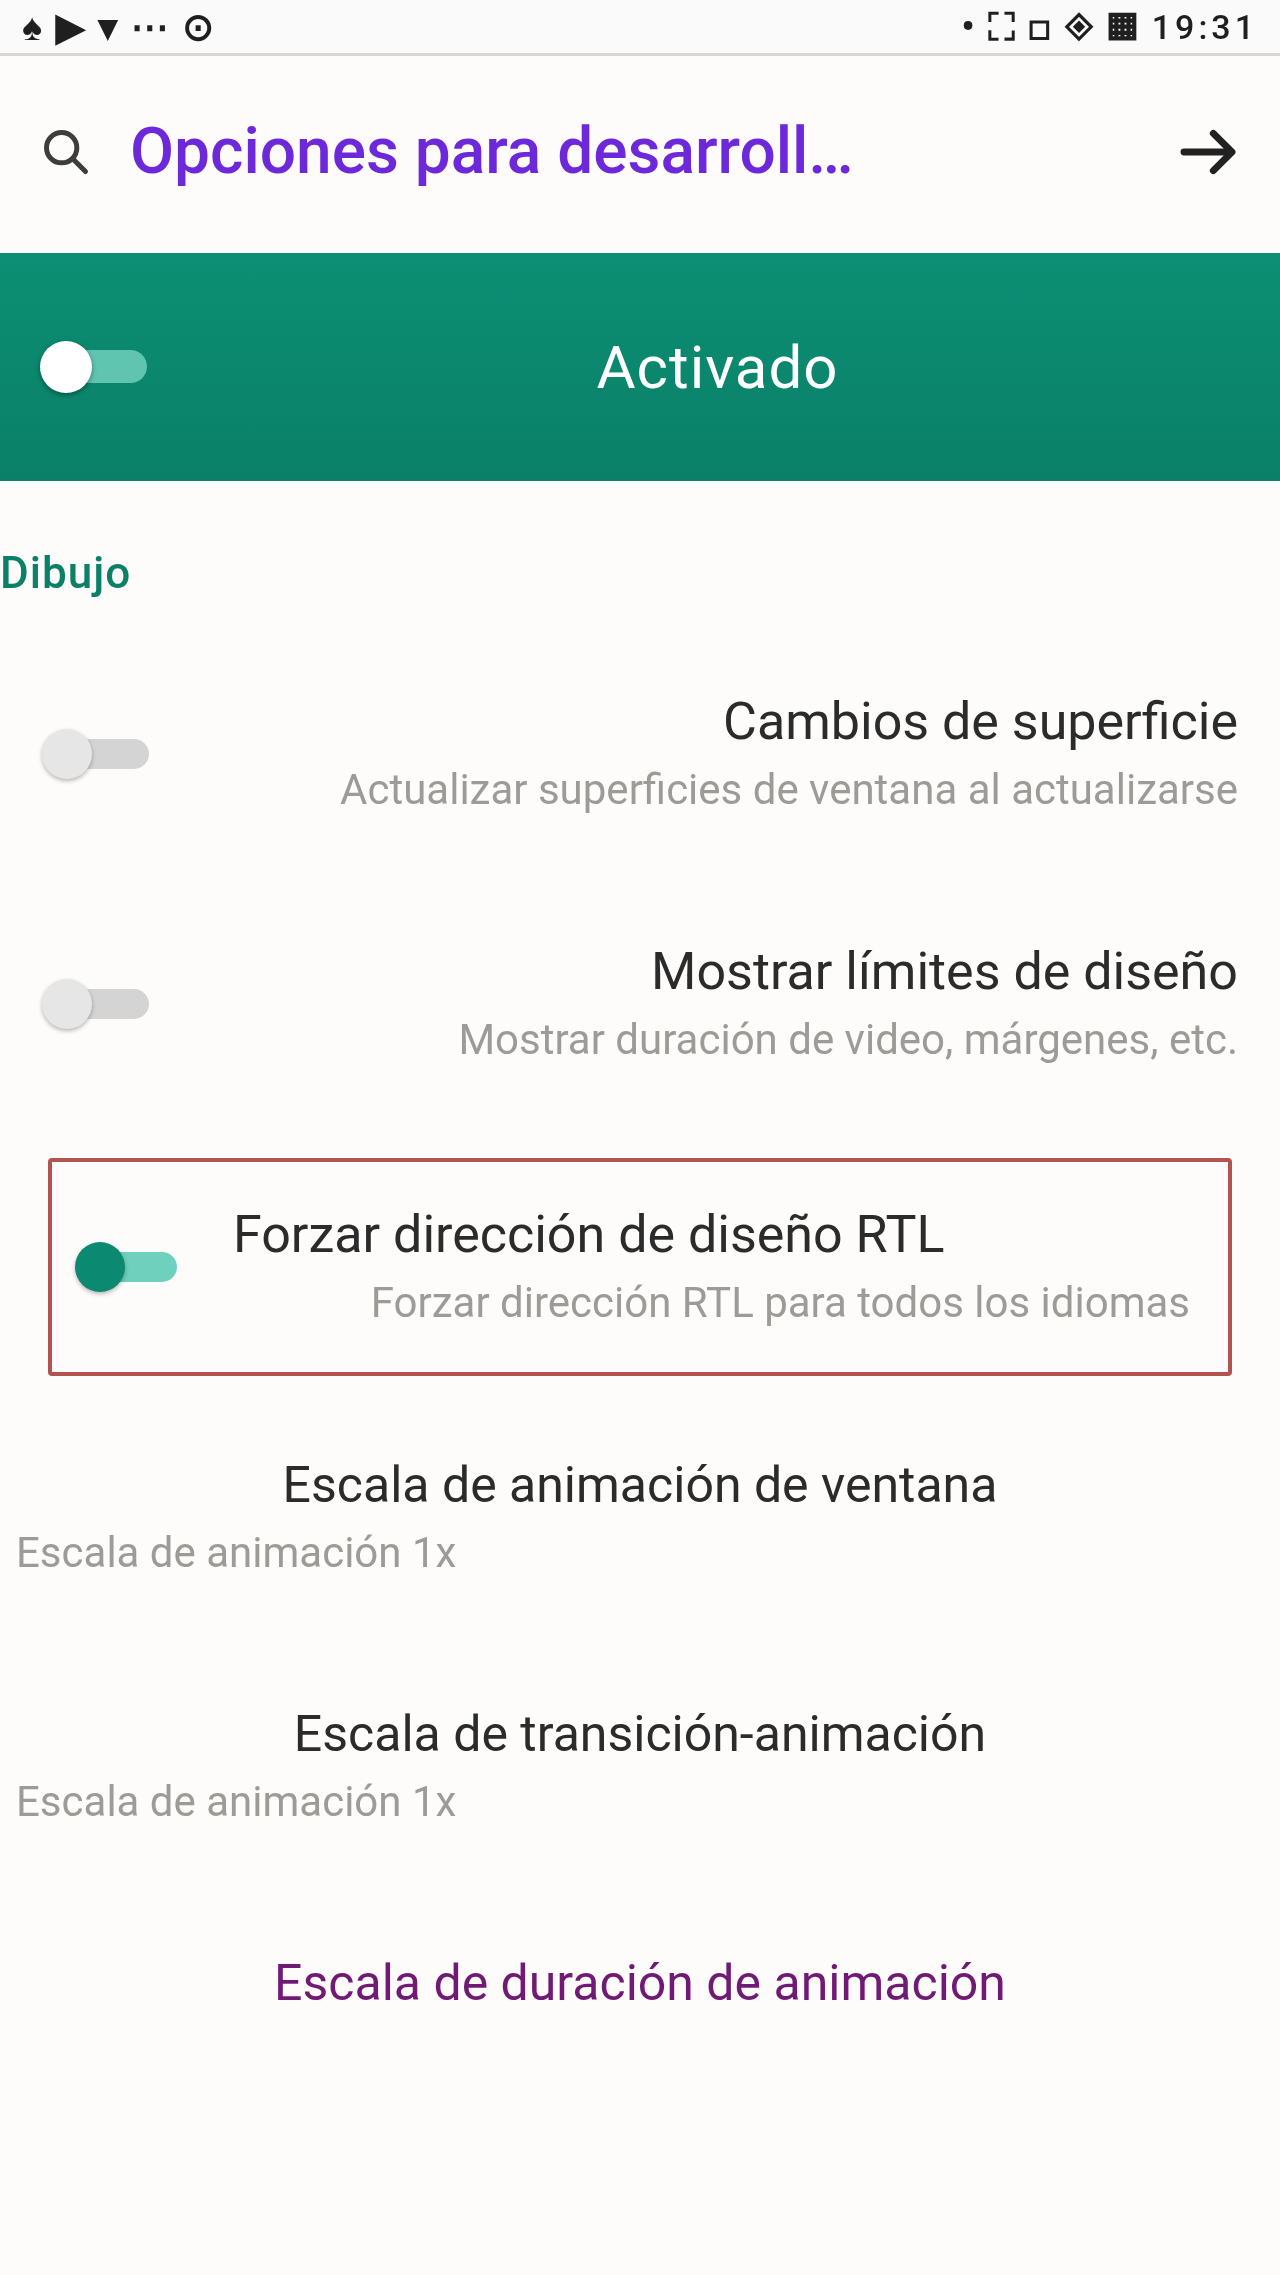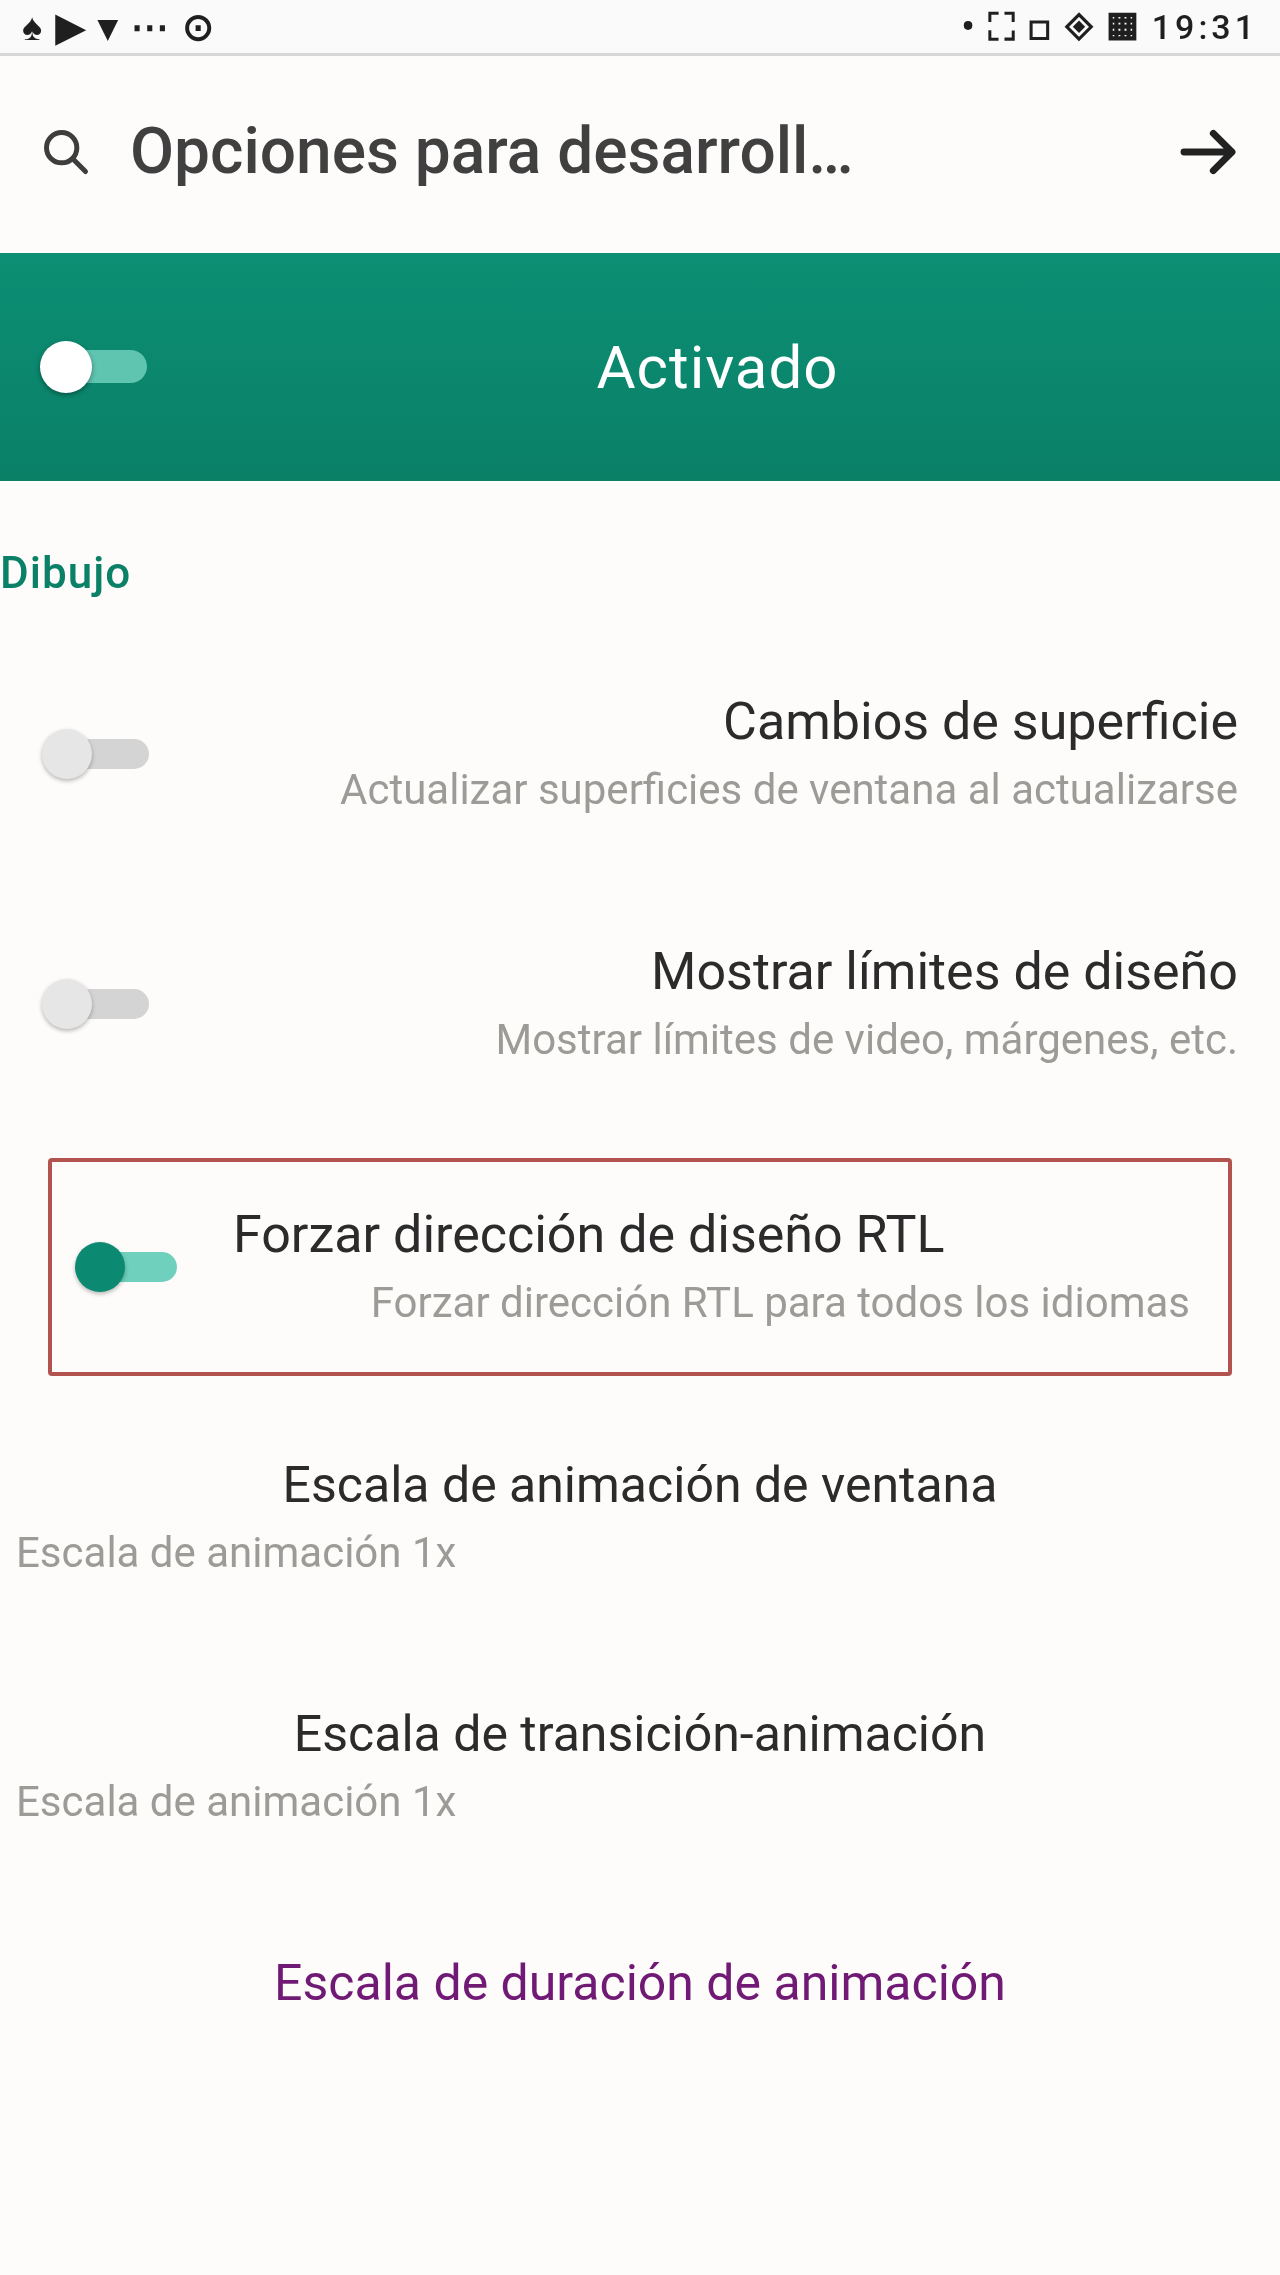--- a/index.html
+++ b/index.html
@@ -47,21 +47,21 @@
       gap: 38px;
     }
     .search-icon {
       width: 52px; height: 52px;
       color: #3d3d3d;
     }
     .title {
       flex: 1;
       font-size: 64px;
       font-weight: 500;
-      color: #404040;
+      color: #6d28d9;
       white-space: nowrap;
       overflow: hidden;
       text-overflow: ellipsis;
     }
     .fwd-icon {
       width: 64px; height: 64px;
       color: #222;
     }
 
     
@@ -228,21 +228,21 @@
   </div>
 </div>
 
 <div class="setting-row">
   <div class="toggle">
     <div class="track"></div>
     <div class="knob"></div>
   </div>
   <div class="setting-text">
     <div class="setting-title">Mostrar límites de diseño</div>
-    <div class="setting-sub">Mostrar límites de video, márgenes, etc.</div>
+    <div class="setting-sub">Mostrar duración de video, márgenes, etc.</div>
   </div>
 </div>
 
 <div class="highlight">
   <div class="setting-row">
     <div class="toggle on">
       <div class="track"></div>
       <div class="knob"></div>
     </div>
     <div class="setting-text ltr" style="text-align:left; padding-right:20px;">

